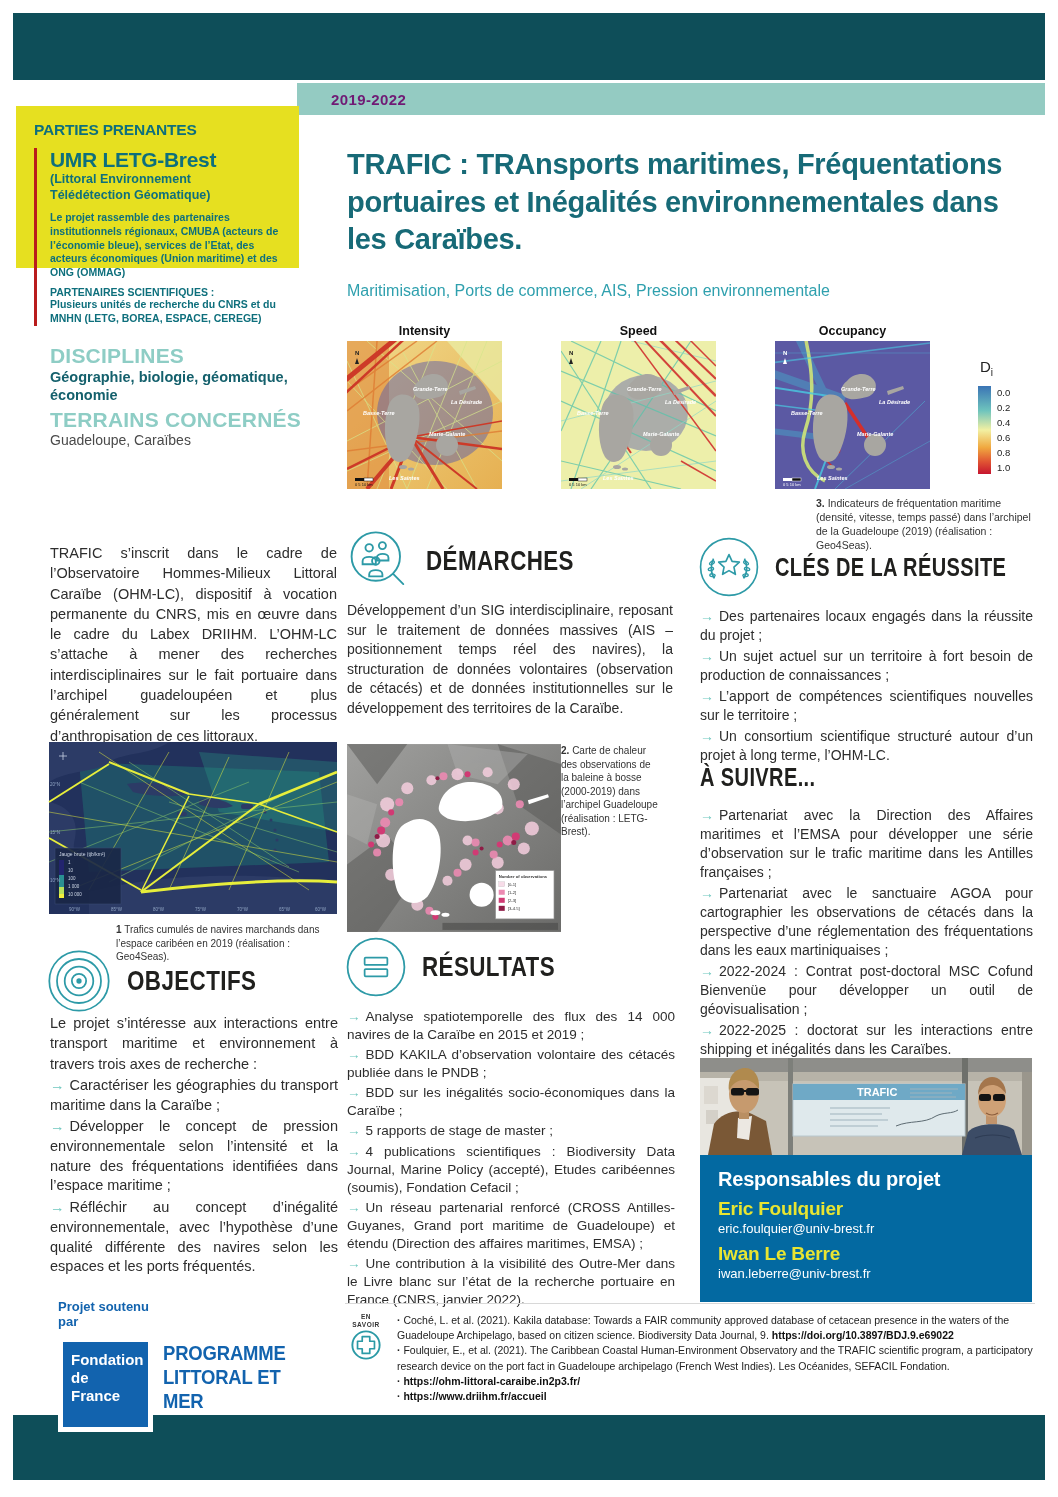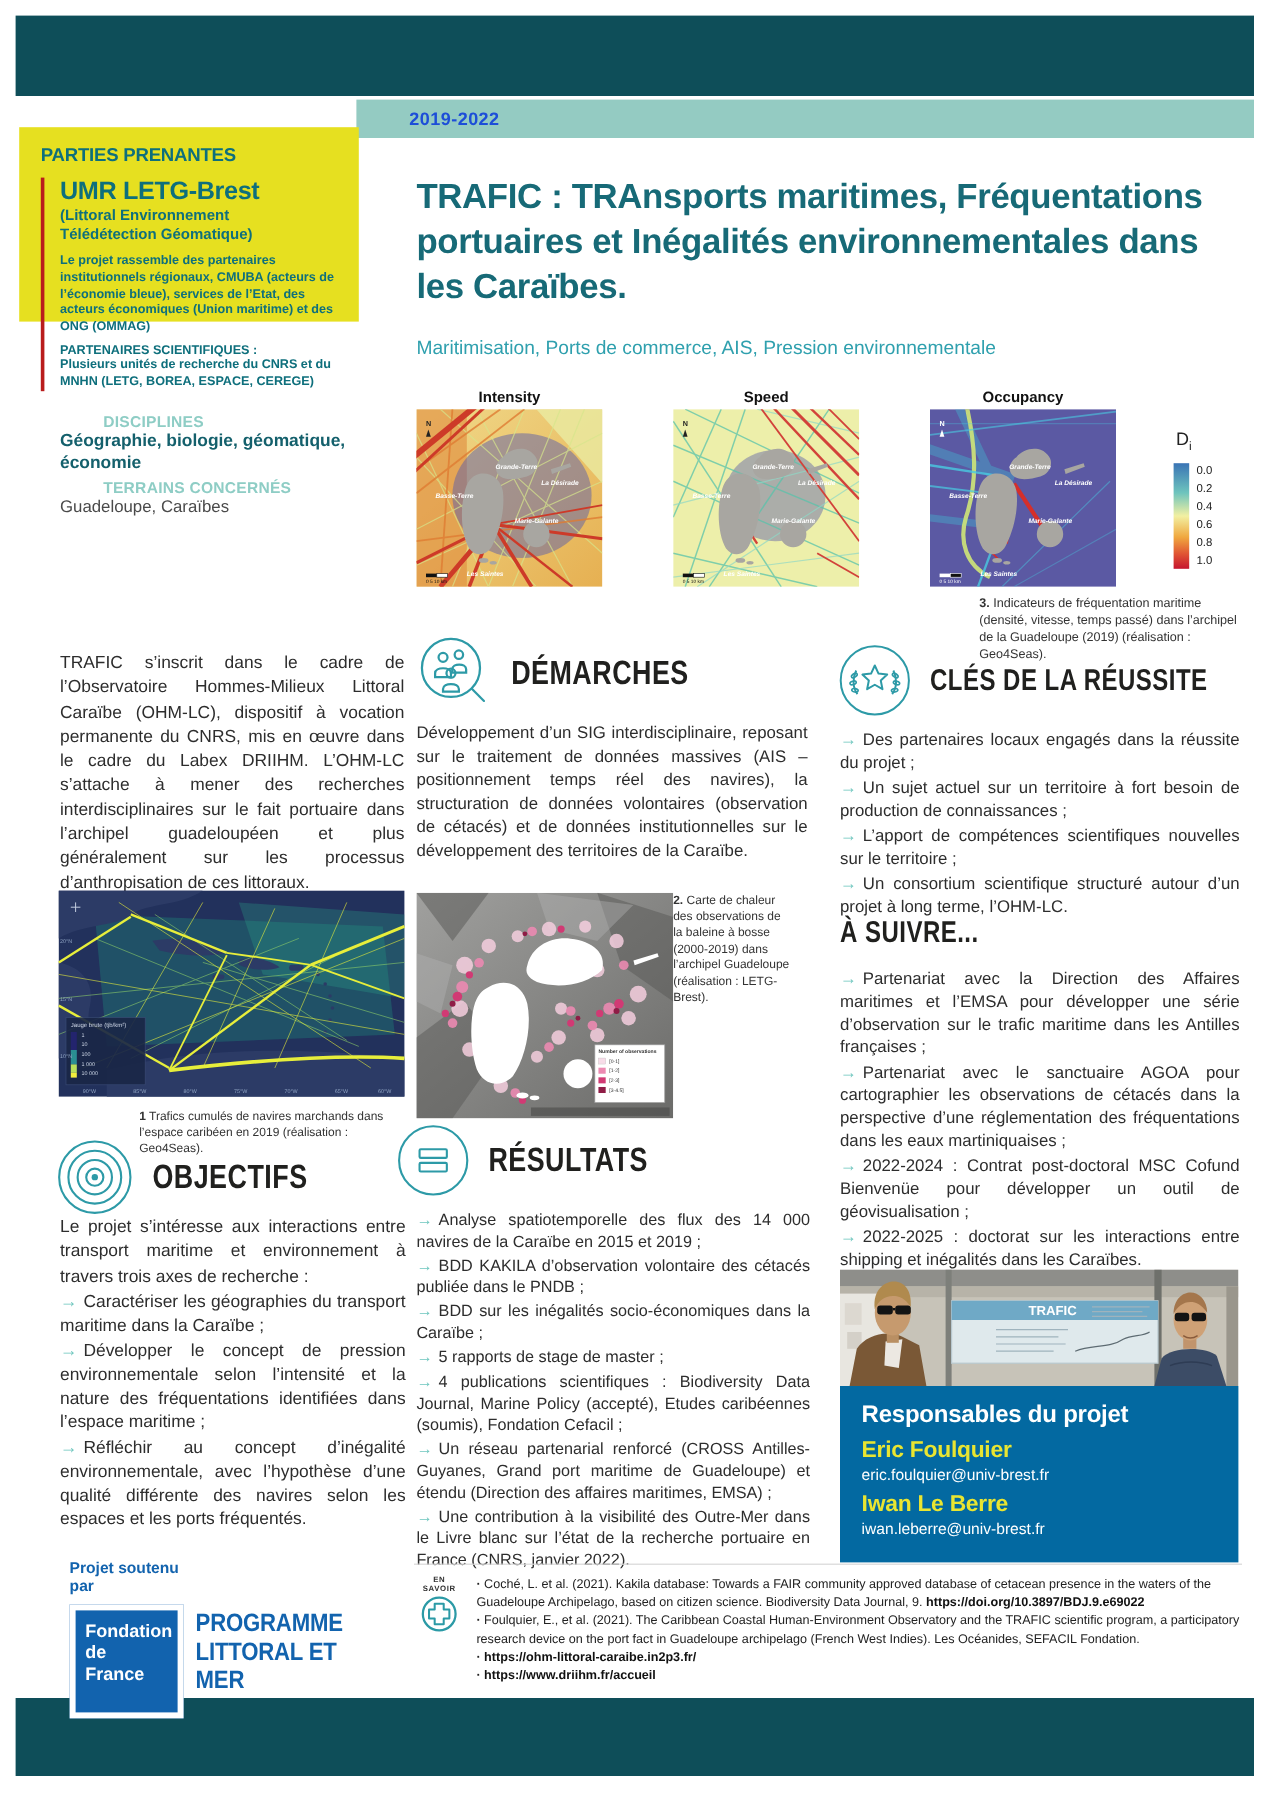--- a/index.html
+++ b/index.html
@@ -1,22 +1,22 @@
 <!DOCTYPE html>
 <html><head>
 <meta charset="utf-8">
 <style>
   html,body{margin:0;padding:0;background:#ffffff;}
   .page{position:relative;width:1058px;height:1497px;background:#fff;overflow:hidden;
         font-family:"Liberation Sans",sans-serif;color:#2d2d2d;}
   
   .top-band{position:absolute;left:13px;top:13px;width:1032px;height:67px;background:#0e4e59;}
   .date-band{position:absolute;left:297px;top:83px;width:748px;height:32px;background:#94cbc2;
-             color:#1d4ed8;font-weight:700;font-size:15px;display:flex;align-items:center;
-             padding-left:44px;box-sizing:border-box;letter-spacing:.4px;}
+             color:#701a75;font-weight:700;font-size:15px;display:flex;align-items:center;
+             padding-left:34px;box-sizing:border-box;letter-spacing:.4px;}
   
   .stakeholders{position:absolute;left:16px;top:106px;width:283px;height:162px;background:#e6e020;
                 padding:15px 18px;box-sizing:border-box;}
   .sh-title{color:#0e6f7c;font-weight:700;font-size:15.5px;letter-spacing:-.2px;}
   .sh-inner{margin-top:9px;border-left:3px solid #b91c1c;padding-left:13px;}
   .sh-name{color:#0e6f7c;font-size:21px;font-weight:700;letter-spacing:-.3px;}
   .sh-sub{color:#0e6f7c;font-size:12.5px;font-weight:700;line-height:1.25;width:180px;}
   .sh-body{margin-top:8px;color:#0e6f7c;font-size:10.5px;font-weight:700;line-height:1.3;}
   .sh-partners-label{margin-top:7px;color:#0e6f7c;font-size:10.5px;font-weight:700;}
   .sh-partners{color:#0e6f7c;font-size:10.5px;font-weight:700;line-height:1.3;}
@@ -40,21 +40,21 @@
   .sec-head{display:flex;align-items:center;gap:15px;}
   .sec-title{font-size:28px;font-weight:700;color:#20201e;transform:scaleX(.8);
              transform-origin:left center;white-space:nowrap;letter-spacing:.5px;}
   .sec-title.small{font-size:25px;}
   .body-text{text-align:justify;line-height:1.4;}
   ul.arrows{list-style:none;margin:0;padding:0;}
   ul.arrows li{margin:0 0 2px 0;text-align:justify;}
   .arr{color:#70c7bf;font-weight:700;margin-right:5px;}
   
   .disc-block{position:absolute;left:50px;top:344px;width:292px;}
-  .label-teal{color:#8ecdc5;font-weight:700;font-size:13px;letter-spacing:.2px;margin-left:36px;}
+  .label-teal{color:#8ecdc5;font-weight:700;font-size:21px;letter-spacing:.2px;}
   .disc-text{color:#14606c;font-weight:700;font-size:14.5px;line-height:1.25;margin-bottom:4px;}
   .terr-text{color:#4a4a4a;font-size:14px;}
   .contexte-head{position:absolute;left:48px;top:452px;}
   .contexte-body{position:absolute;left:50px;top:543px;width:287px;font-size:14.5px;}
   .fig1{position:absolute;left:48px;top:742px;width:290px;}
   .fig-caption{font-size:10px;color:#333;line-height:1.35;}
   .fig1 .fig-caption{margin-top:5px;margin-left:68px;width:218px;}
   .objectifs-head{position:absolute;left:46px;top:948px;}
   .objectifs-body{position:absolute;left:50px;top:1013px;width:288px;font-size:14.5px;}
   .objectifs-body p{margin:0 0 2px 0;}
@@ -64,21 +64,21 @@
   .support-row{display:flex;margin-top:7px;align-items:flex-start;gap:10px;}
   .fdf-box{width:95px;height:95px;background:#1263ae;border:5px solid #fff;box-sizing:border-box;
            color:#fff;font-weight:700;font-size:15px;line-height:1.2;padding:9px 8px;}
   .program{color:#1263ae;font-weight:700;font-size:21px;line-height:1.15;margin-top:4px;width:170px;
            transform:scaleX(.88);transform-origin:left top;letter-spacing:-.2px;}
   
   .demarches-head{position:absolute;left:345px;top:528px;}
   .demarches-body{position:absolute;left:347px;top:601px;width:326px;font-size:14px;}
   .fig2{position:absolute;left:347px;top:744px;display:flex;width:326px;}
   .fig2-caption{width:100px;font-size:10px;color:#333;line-height:1.35;}
-  .resultats-head{position:absolute;left:330px;top:936px;}
+  .resultats-head{position:absolute;left:345px;top:936px;}
   .resultats-body{position:absolute;left:347px;top:1008px;width:328px;font-size:13.5px;}
   .resultats-body li{line-height:1.34;}
   
   .cles-head{position:absolute;left:698px;top:536px;}
   .cles-body{position:absolute;left:700px;top:607px;width:333px;font-size:14px;}
   .cles-body li{line-height:1.36;}
   .suivre-head{position:absolute;left:700px;top:763px;}
   .suivre-body{position:absolute;left:700px;top:806px;width:333px;font-size:14px;}
   .suivre-body li{line-height:1.36;}
   .photo{position:absolute;left:700px;top:1058px;width:332px;height:97px;}

